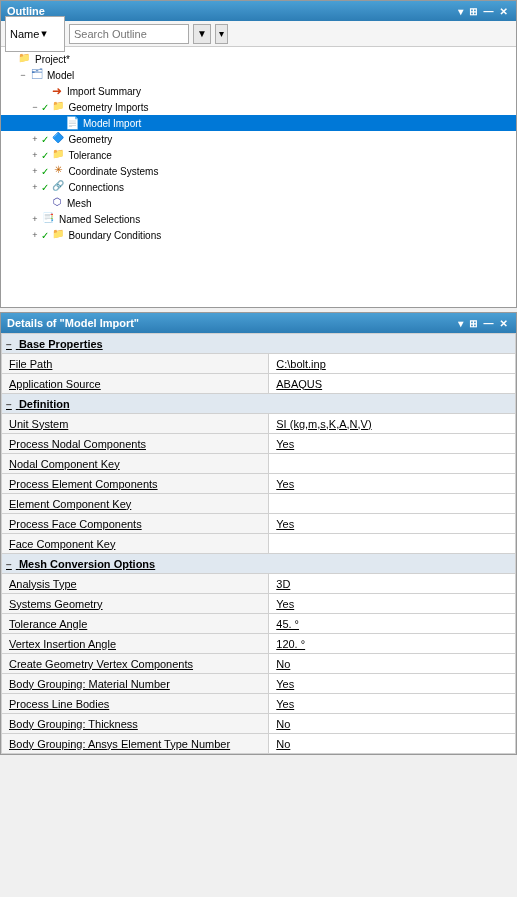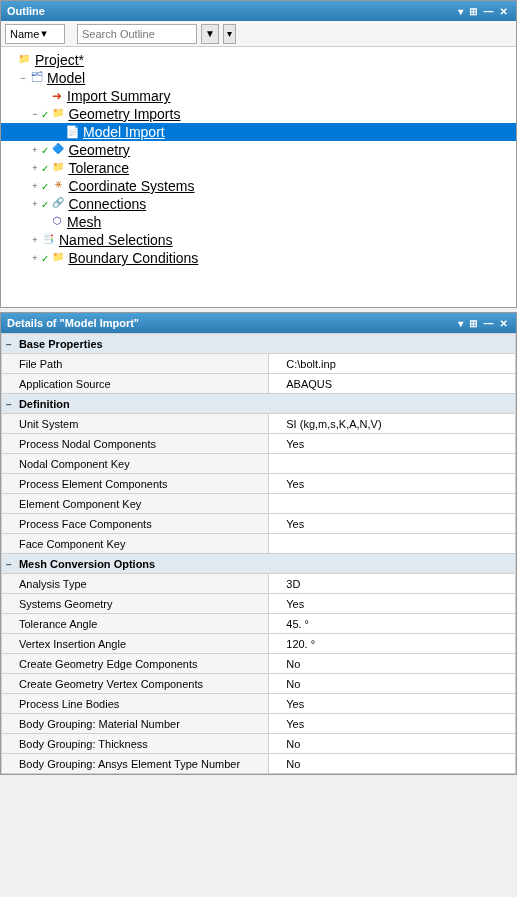--- a/index.html
+++ b/index.html
@@ -56,33 +56,32 @@
 
     .name-dropdown {
       background: #fff;
       border: 1px solid #aaa;
       padding: 1px 4px;
       font-size: 11px;
       display: flex;
       align-items: center;
       gap: 2px;
       cursor: pointer;
-      height: 20px;
+      height: 36px;
       min-width: 60px;
     }
 
     .search-box {
       background: #fff;
       border: 1px solid #aaa;
       padding: 1px 4px;
       font-size: 11px;
       height: 20px;
       width: 120px;
       color: #999;
-      margin-left: 8px;
     }
 
     .toolbar-btn {
       background: #e8e8e8;
       border: 1px solid #aaa;
       font-size: 10px;
       cursor: pointer;
       padding: 1px 3px;
       height: 20px;
       display: flex;
@@ -130,33 +129,32 @@
       text-align: center;
     }
 
     .check-icon {
       color: #00a000;
       font-size: 10px;
       margin-right: 1px;
     }
 
     .tree-label {
-      font-size: 14px;
-      text-decoration: underline;
+      font-size: 10px;
     }
 
     
     .props-table {
       width: 100%;
       border-collapse: collapse;
     }
 
     .props-table td {
       border: 1px solid #d0d0d0;
-      padding: 2px 17px;
+      padding: 2px 7px;
       font-size: 11px;
       height: 20px;
     }
 
     .section-header td {
       background: #e0e8f0;
       font-weight: bold;
       padding: 2px 4px;
     }
 
@@ -321,21 +319,21 @@
       <span>"Model Import"</span>
     </span>
     <div class="title-bar-actions">
       <span class="title-bar-btn">▾</span>
       <span class="title-bar-btn">⊞</span>
       <span class="title-bar-btn">—</span>
       <span class="title-bar-btn">✕</span>
     </div>
   </div>
 
-  <div style="overflow:auto; max-height:490px;">
+  <div style="overflow:auto; max-height:490px;text-decoration:underline;">
     <table class="props-table">
       <tbody>
 
         <tr class="section-header">
           <td colspan="2">
             <span class="section-collapse">−</span>
             <span>Base Properties</span>
           </td>
         </tr>
         <tr>
@@ -398,33 +396,29 @@
         </tr>
         <tr>
           <td class="prop-name">Tolerance Angle</td>
           <td class="prop-value">45. °</td>
         </tr>
         <tr>
           <td class="prop-name">Vertex Insertion Angle</td>
           <td class="prop-value">120. °</td>
         </tr>
         <tr>
-          <td class="prop-name">Create Geometry Edge Components</td>
-          <td class="prop-value">No</td>
-        </tr>
-        <tr>
           <td class="prop-name">Create Geometry Vertex Components</td>
           <td class="prop-value">No</td>
         </tr>
         <tr>
+          <td class="prop-name">Body Grouping: Material Number</td>
+          <td class="prop-value">Yes</td>
+        </tr>
+        <tr>
           <td class="prop-name">Process Line Bodies</td>
-          <td class="prop-value">Yes</td>
-        </tr>
-        <tr>
-          <td class="prop-name">Body Grouping: Material Number</td>
           <td class="prop-value">Yes</td>
         </tr>
         <tr>
           <td class="prop-name">Body Grouping: Thickness</td>
           <td class="prop-value">No</td>
         </tr>
         <tr>
           <td class="prop-name">Body Grouping: Ansys Element Type Number</td>
           <td class="prop-value">No</td>
         </tr>

